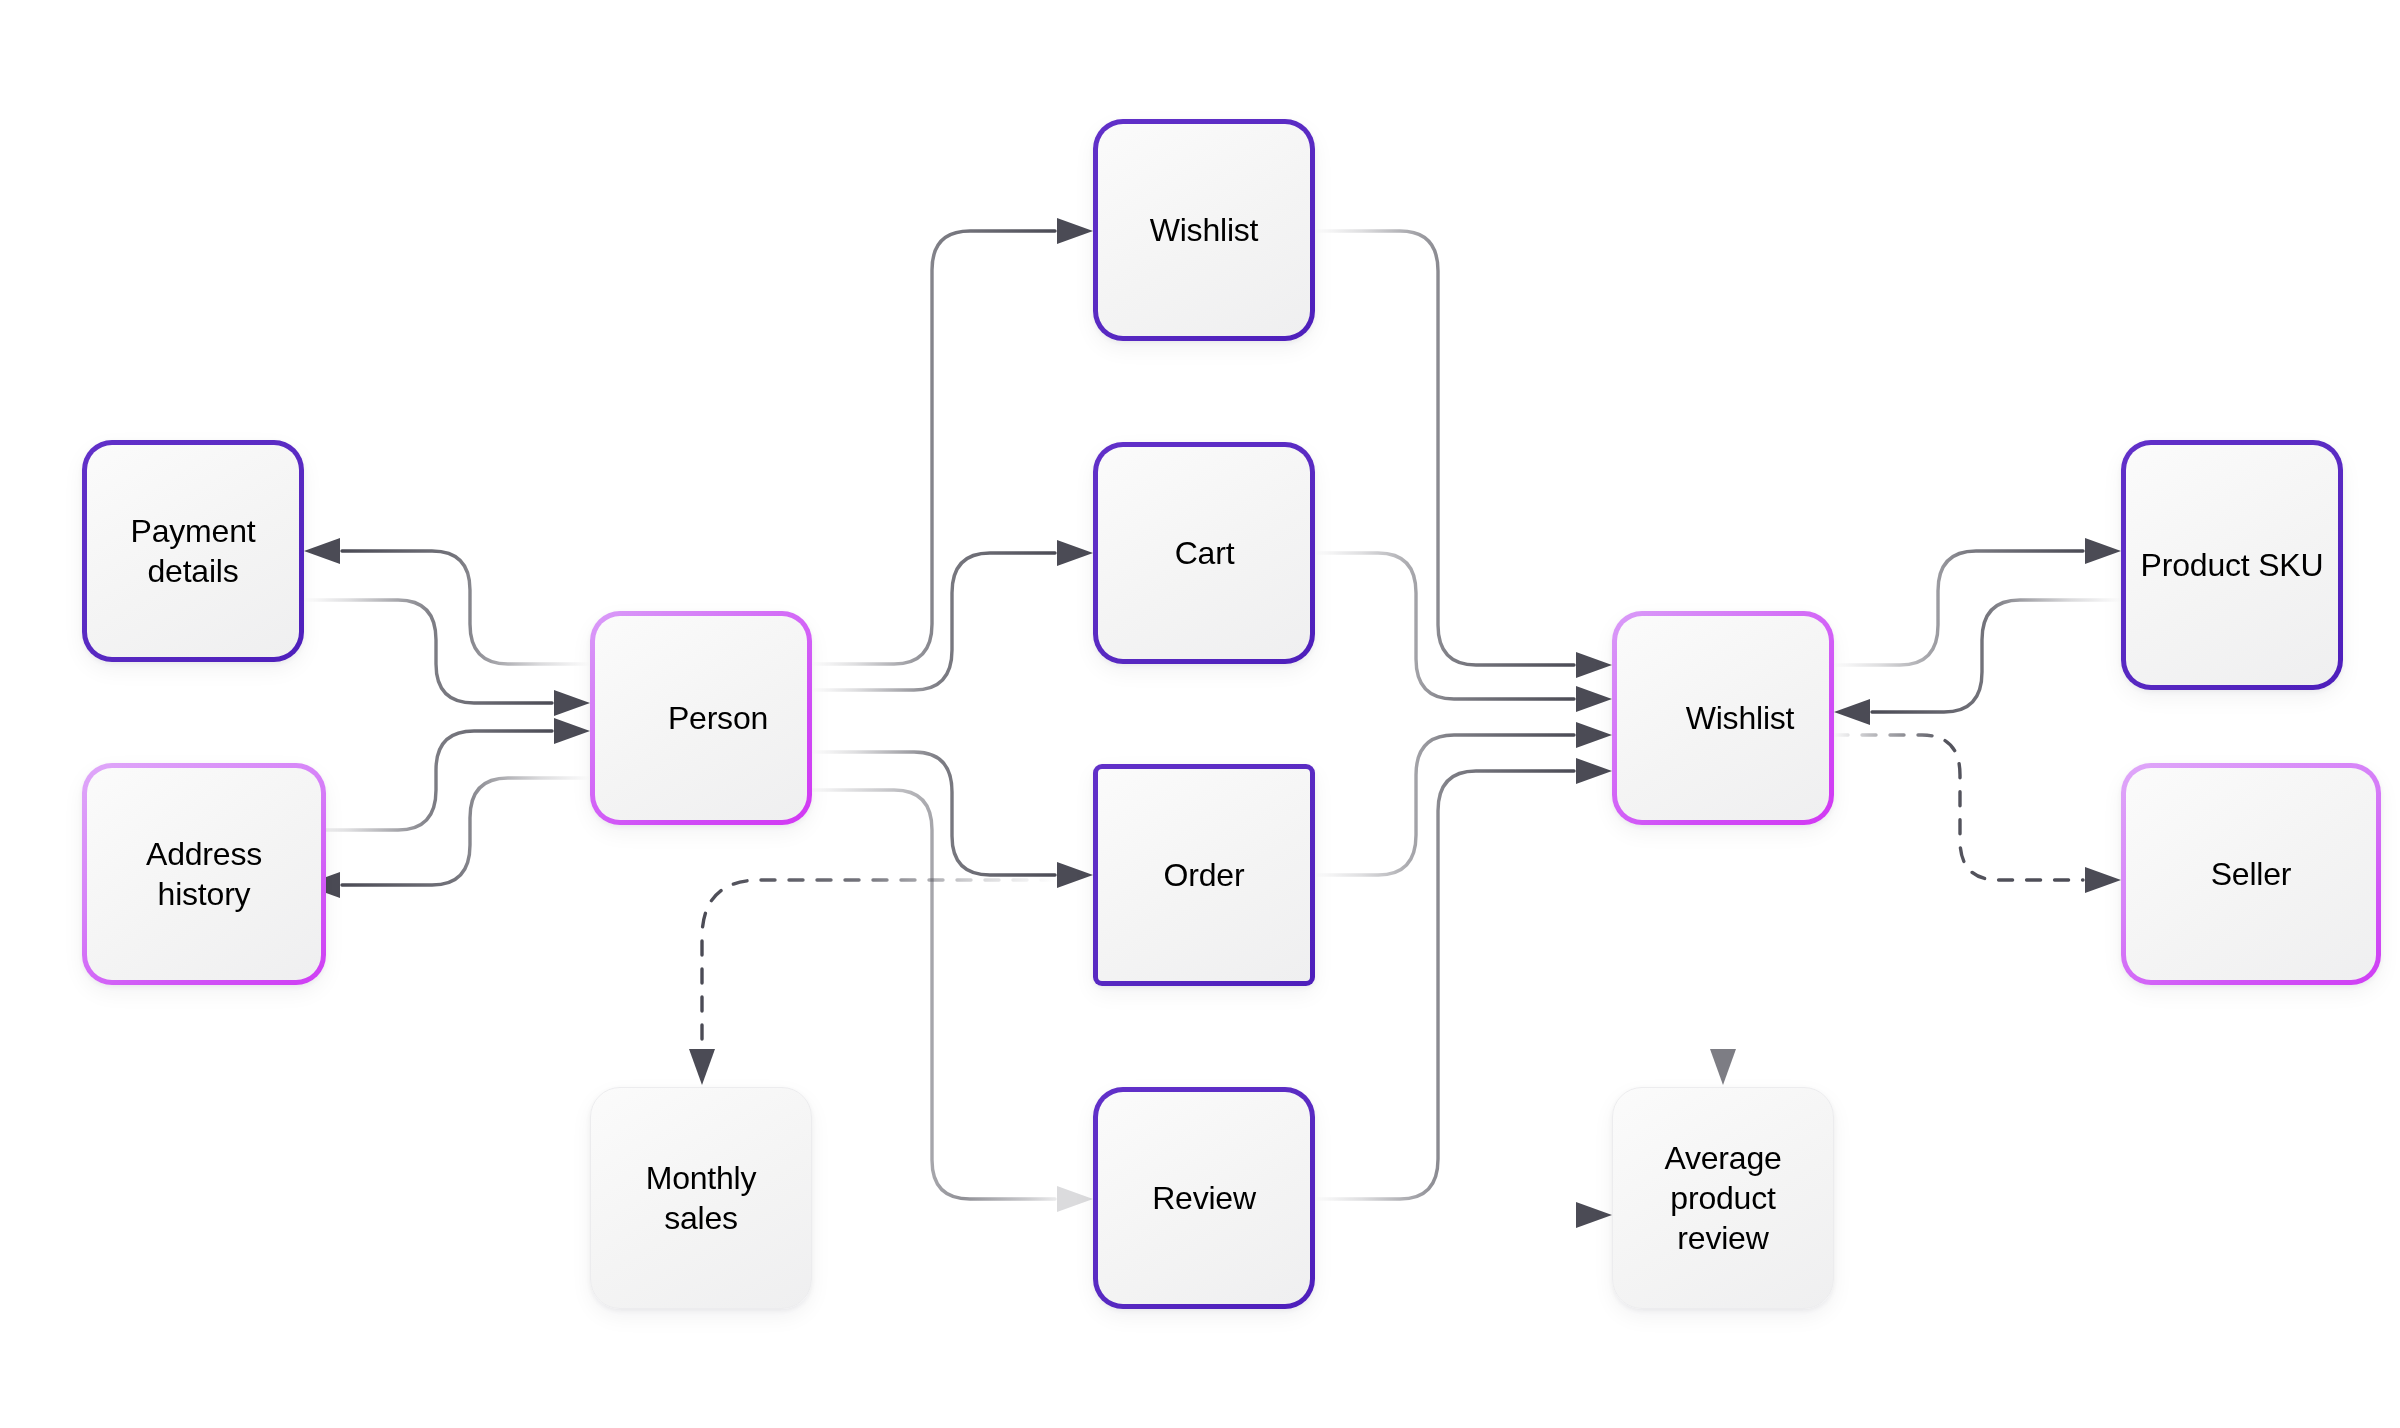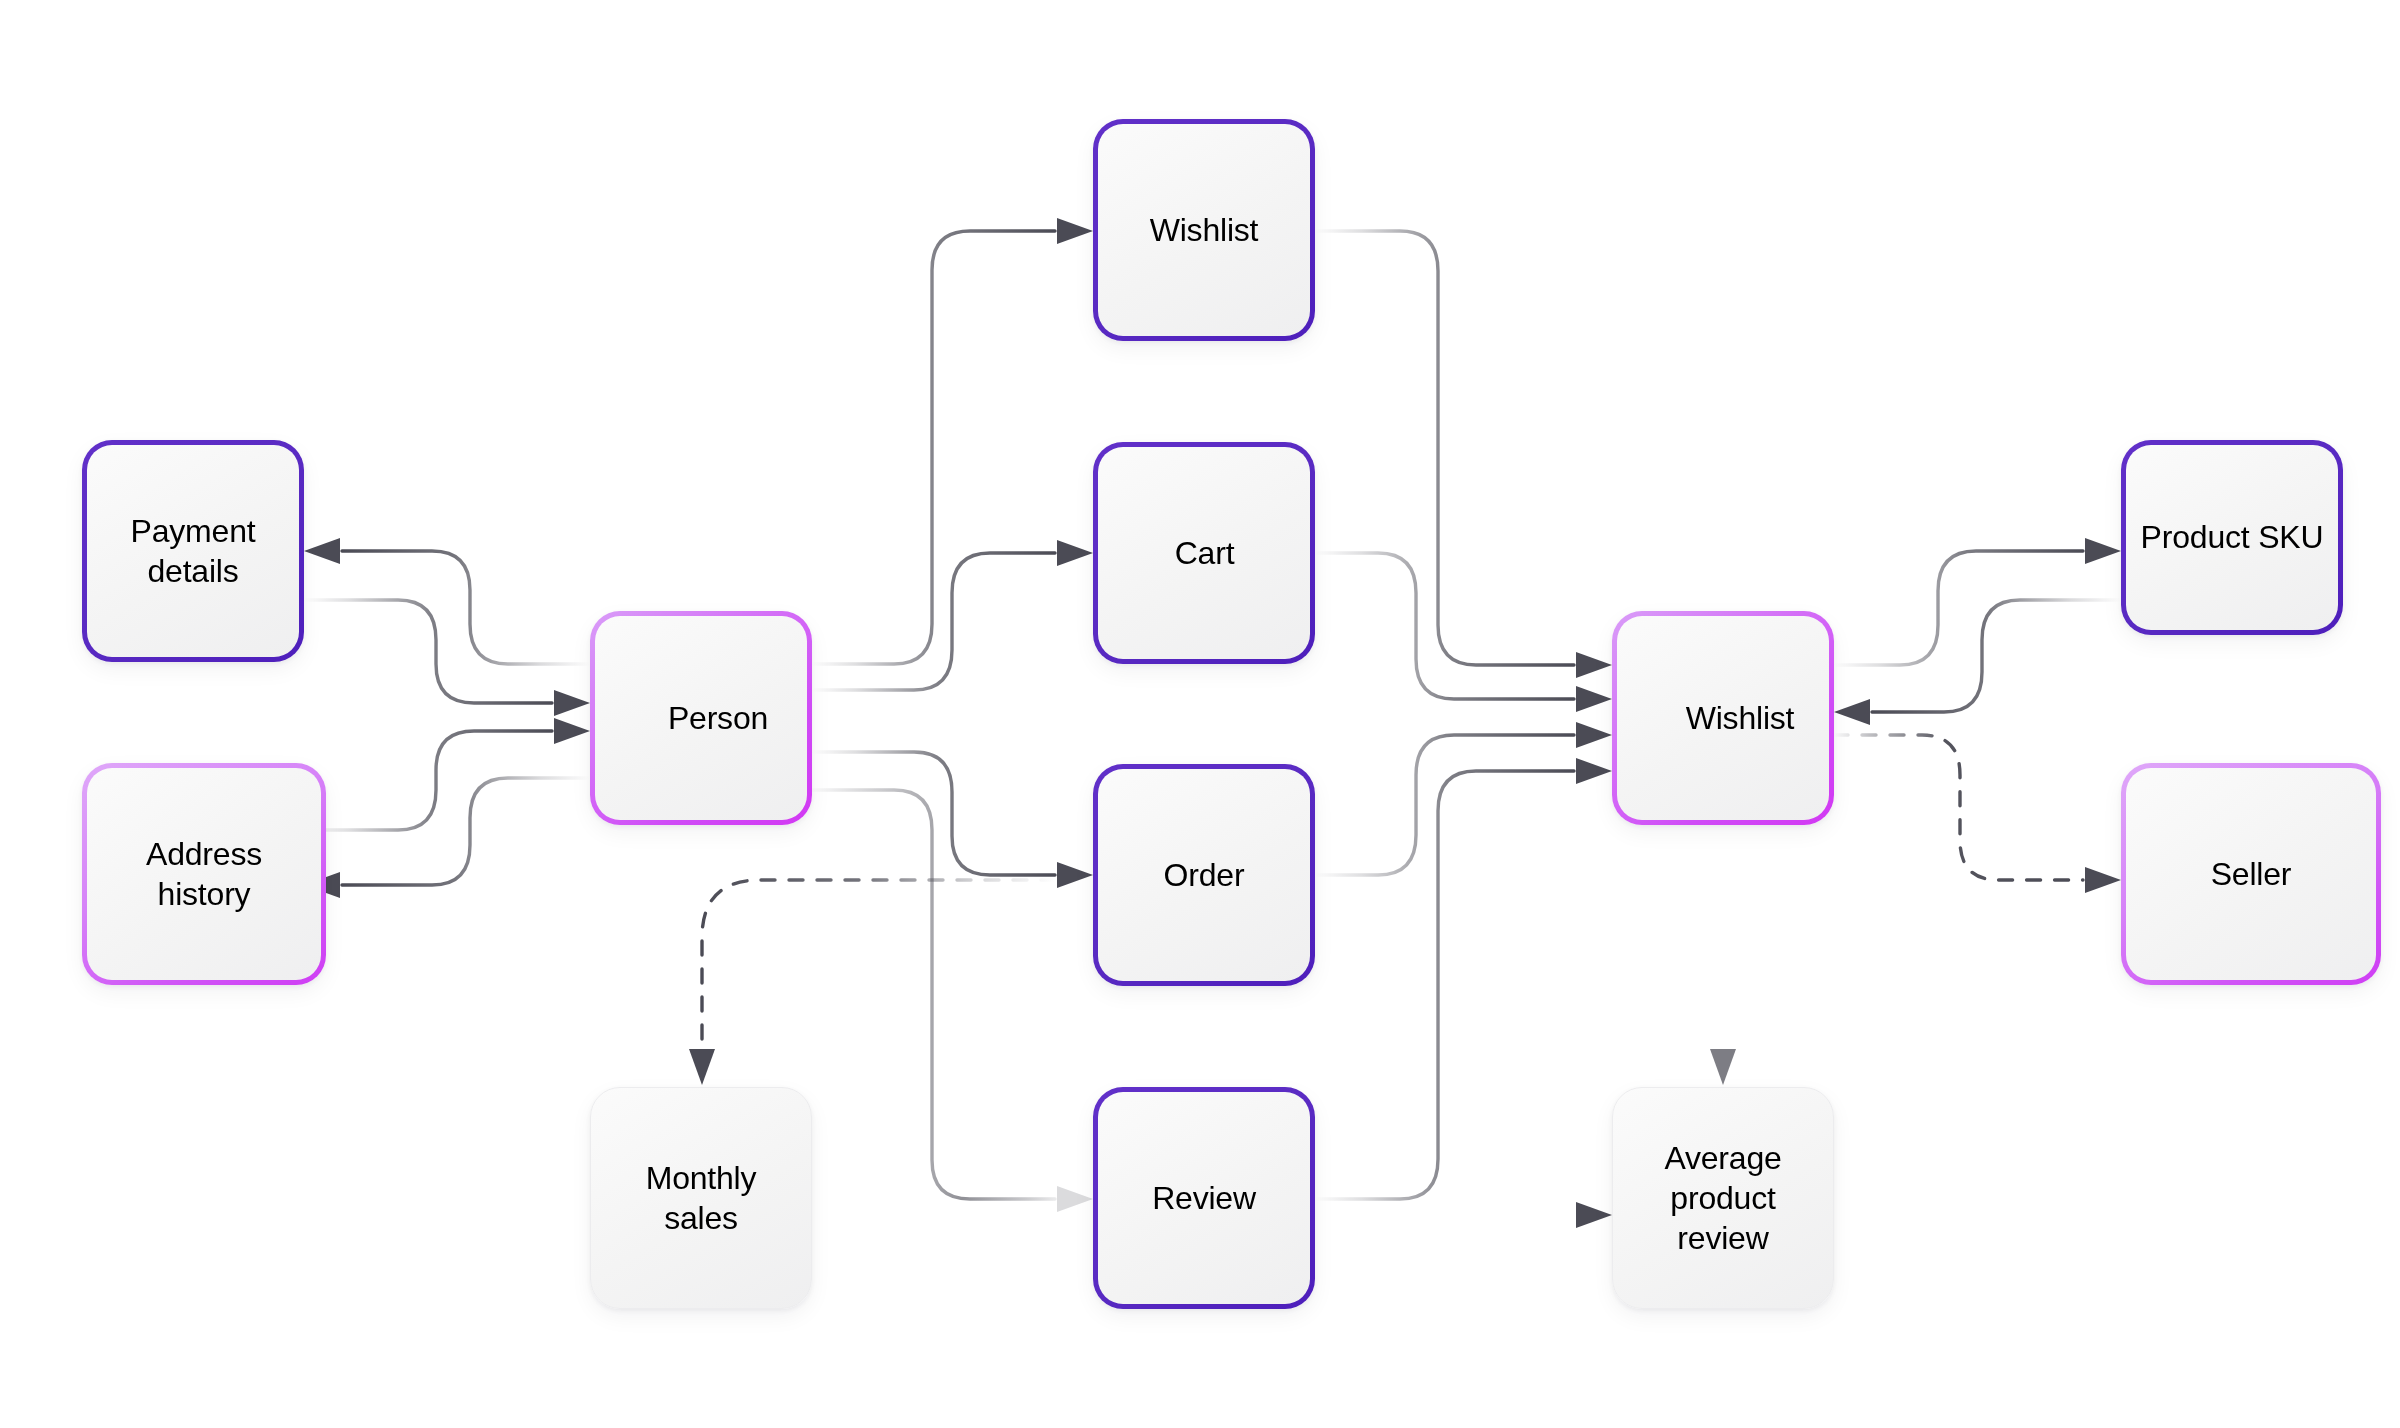--- a/index.html
+++ b/index.html
@@ -188,21 +188,21 @@
   </div>
 
   <div class="node ring ring-deep" style="left:1093px; top:119px; width:222px; height:222px;">
     <span class="node-label">Wishlist</span>
   </div>
 
   <div class="node ring ring-deep" style="left:1093px; top:442px; width:222px; height:222px;padding-left:15px;">
     <span class="node-label">Cart</span>
   </div>
 
-  <div class="node ring ring-deep" style="left:1093px; top:764px; width:222px; height:222px;">
+  <div class="node ring ring-deep" style="left:1093px; top:764px; width:222px; height:222px;border-radius:9px;">
     <span class="node-label">Order</span>
   </div>
 
   <div class="node ring ring-deep" style="left:1093px; top:1087px; width:222px; height:222px;">
     <span class="node-label">Review</span>
   </div>
 
   <div class="node plain" style="left:590px; top:1087px; width:222px; height:222px;">
     <span class="node-label">Monthly
 sales</span>
@@ -211,21 +211,21 @@
   <div class="node ring ring-magenta" style="left:1612px; top:611px; width:222px; height:214px;">
     <span class="node-label">Wishlist</span>
   </div>
 
   <div class="node plain" style="left:1612px; top:1087px; width:222px; height:222px;">
     <span class="node-label">Average
 product
 review</span>
   </div>
 
-  <div class="node ring ring-deep" style="left:2121px; top:440px; width:222px; height:195px;">
+  <div class="node ring ring-deep" style="left:2121px; top:440px; width:222px; height:250px;">
     <span class="node-label">Product SKU</span>
   </div>
 
   <div class="node ring ring-violet" style="left:2121px; top:763px; width:260px; height:222px;">
     <span class="node-label">Seller</span>
   </div>
 
 </div>
 
 </body></html>

